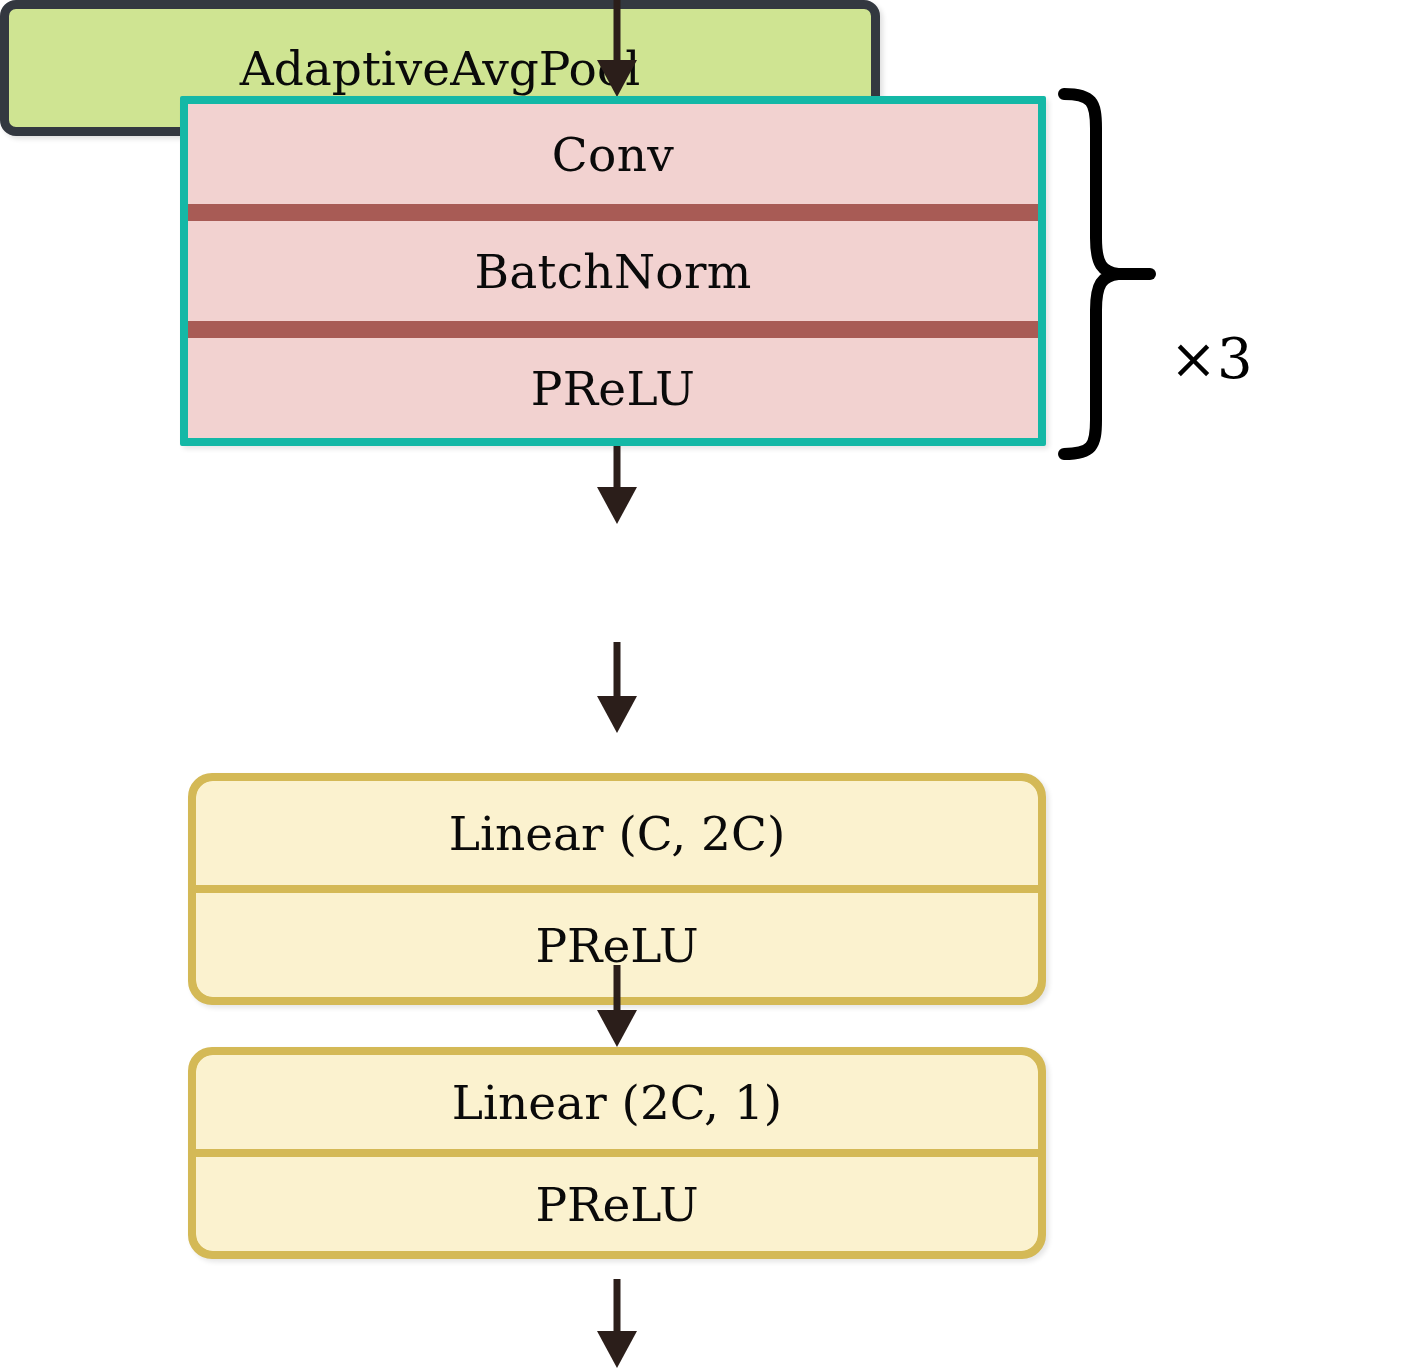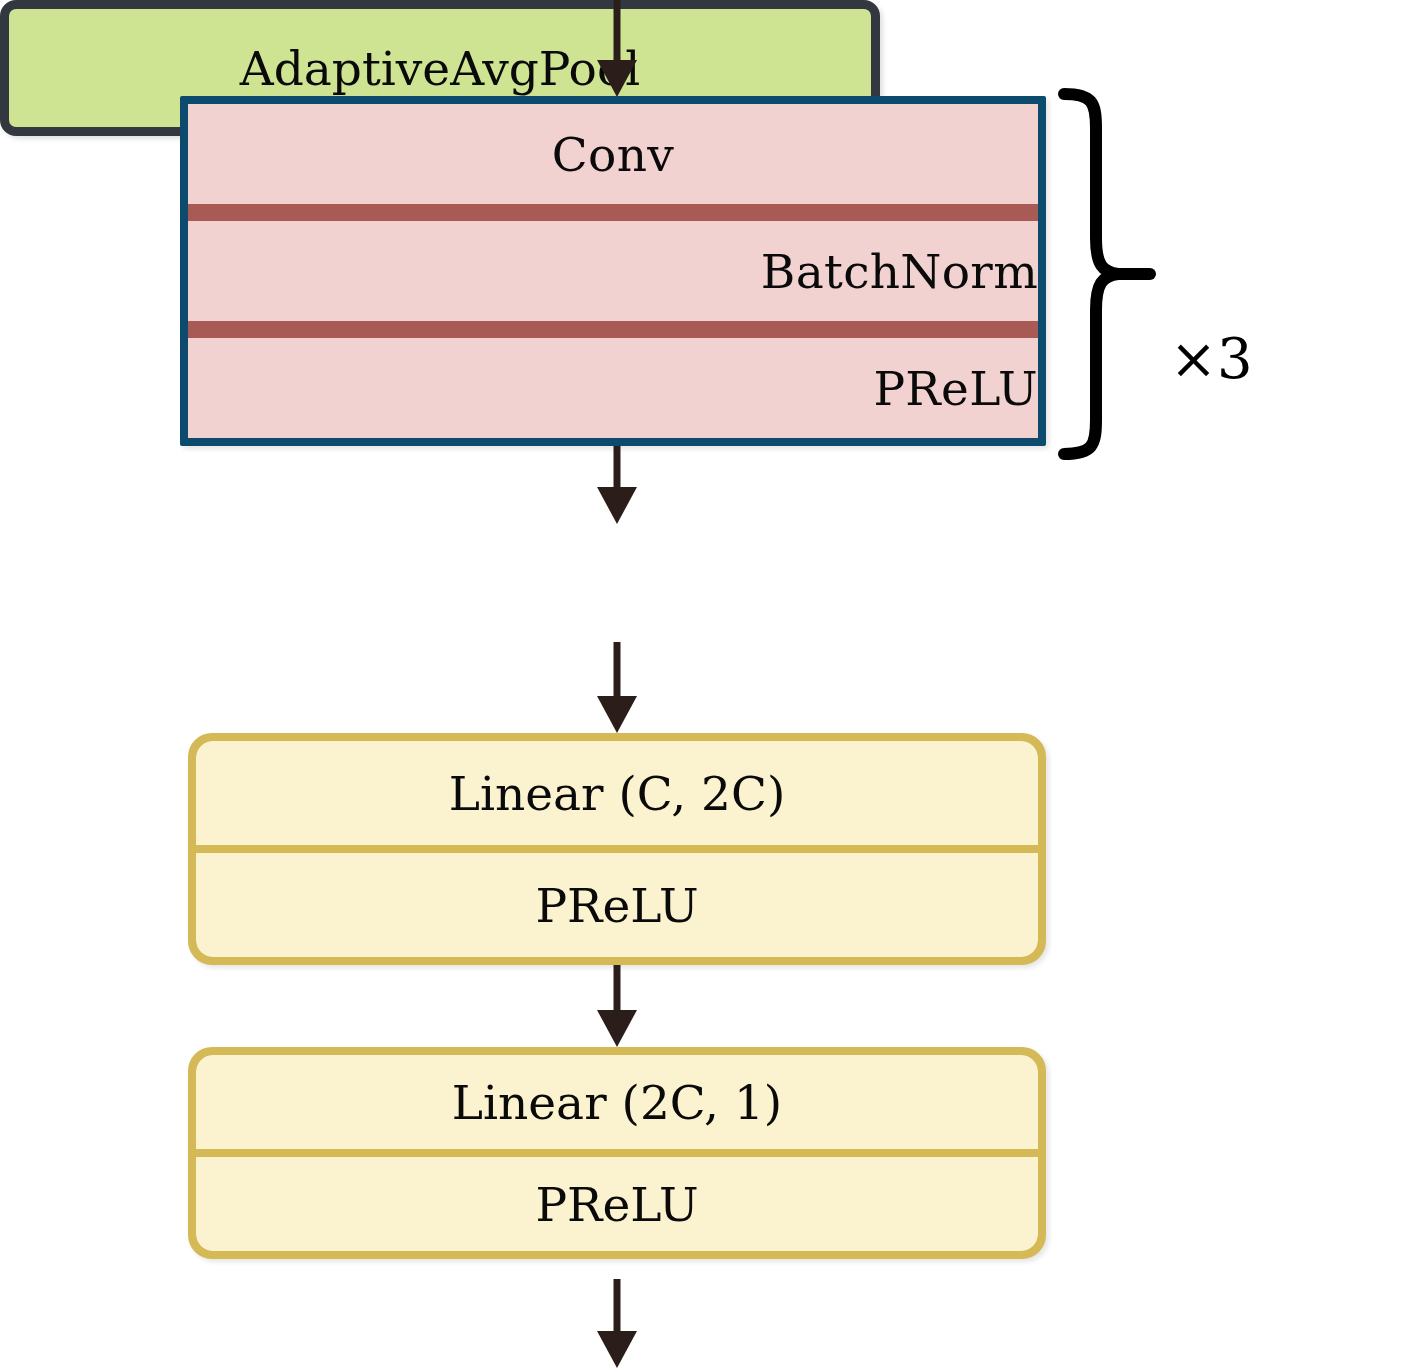--- a/index.html
+++ b/index.html
@@ -30,36 +30,36 @@
     flex-direction: column;
   }
 
   
   .conv-block {
     left: 180px;
     top: 96px;
     width: 866px;
     height: 350px;
     background: #A85B55;       
-    border: 8px solid #0c4a6e;
+    border: 8px solid #14b8a6;
     border-radius: 2px;
     box-shadow: 3px 3px 5px rgba(0,0,0,0.10);
   }
   .conv-row {
     flex: 1 1 0;
     background: #F2D2D0;
     display: flex;
     align-items: center;
     justify-content: center;
     color: #0a0a0a;
     font-size: 47px;
     line-height: 1;
     letter-spacing: 0.3px;
   }
-  .conv-row + .conv-row { margin-top: 17px; justify-content: flex-end; }
+  .conv-row + .conv-row { margin-top: 17px; }
 
   
   .pool-block {
     left: 183px;
     top: 524px;
     width: 862px;
     height: 118px;
     background: #CFE492;
     border: 9px solid #333840;
     border-radius: 16px;
@@ -77,21 +77,21 @@
   
   .linear-block {
     left: 188px;
     width: 858px;
     background: #D4B956;
     border: 8px solid #D4B956;
     border-radius: 24px;
     box-shadow: 3px 3px 5px rgba(0,0,0,0.10);
     overflow: hidden;
   }
-  .linear-1 { top: 733px;  height: 232px; }
+  .linear-1 { top: 773px;  height: 232px; }
   .linear-2 { top: 1047px; height: 212px; }
 
   .linear-row {
     flex: 1 1 0;
     background: #FBF2CF;
     display: flex;
     align-items: center;
     justify-content: center;
     color: #0a0a0a;
     font-size: 47px;

